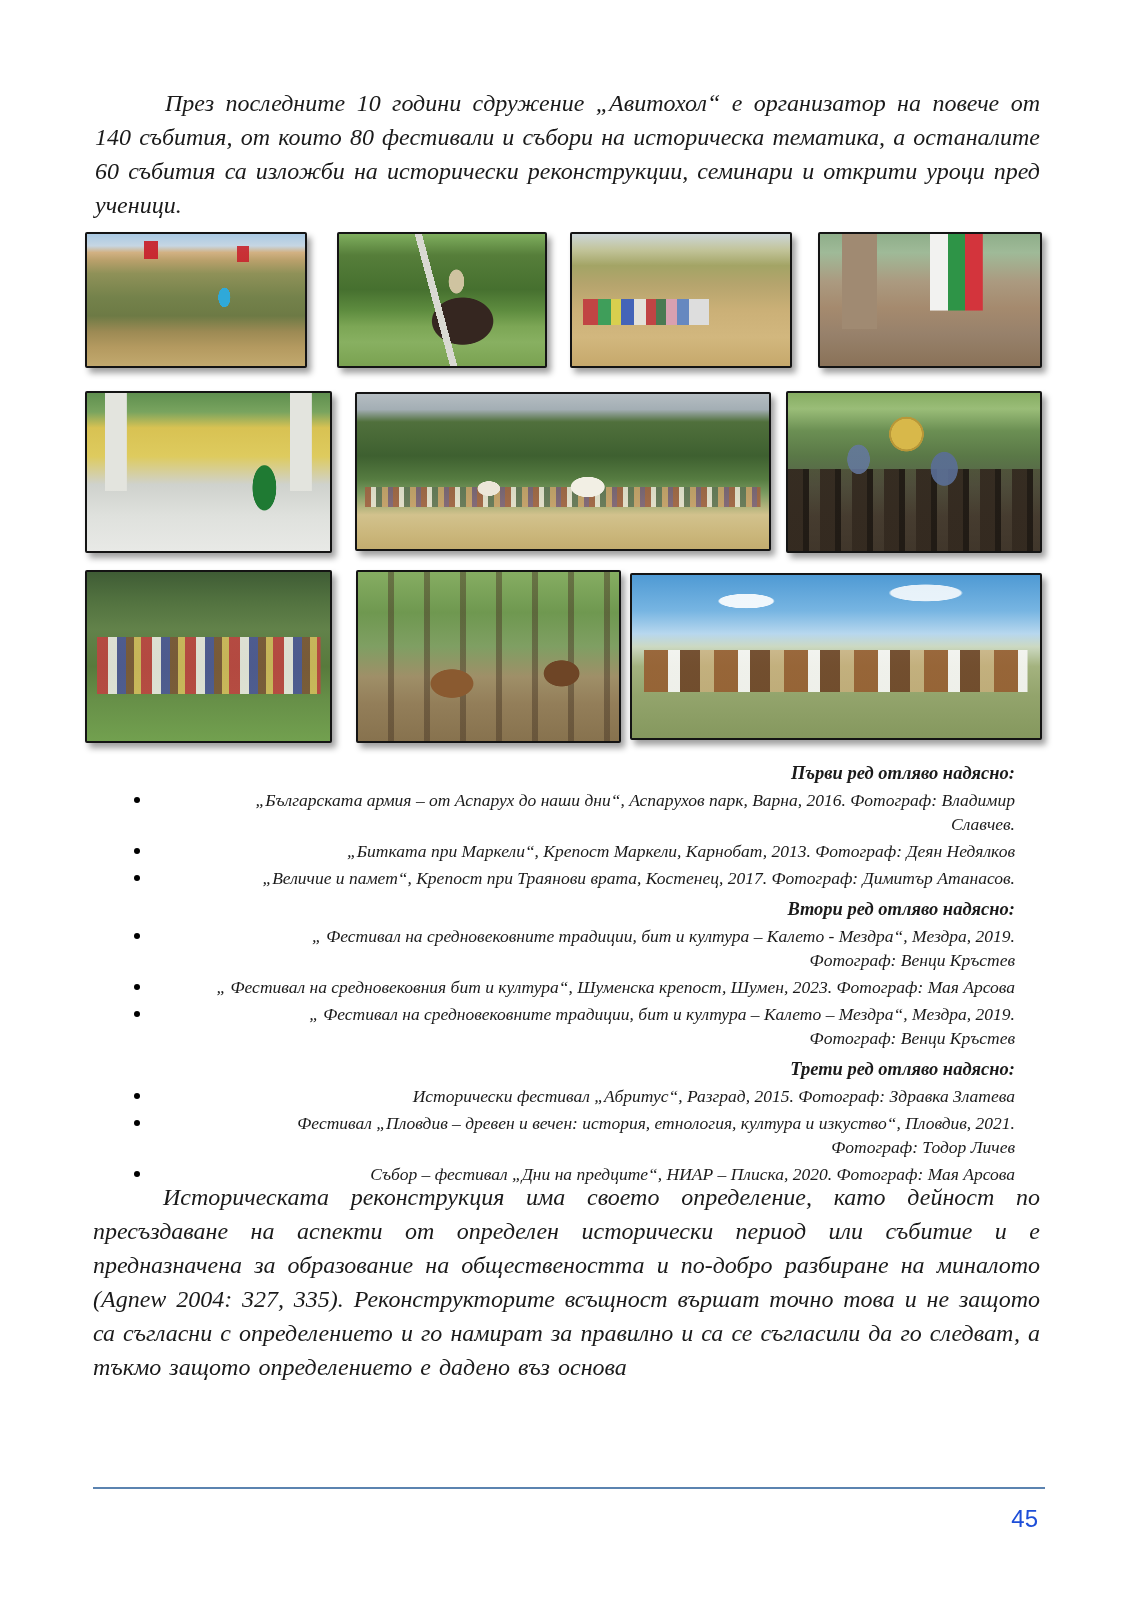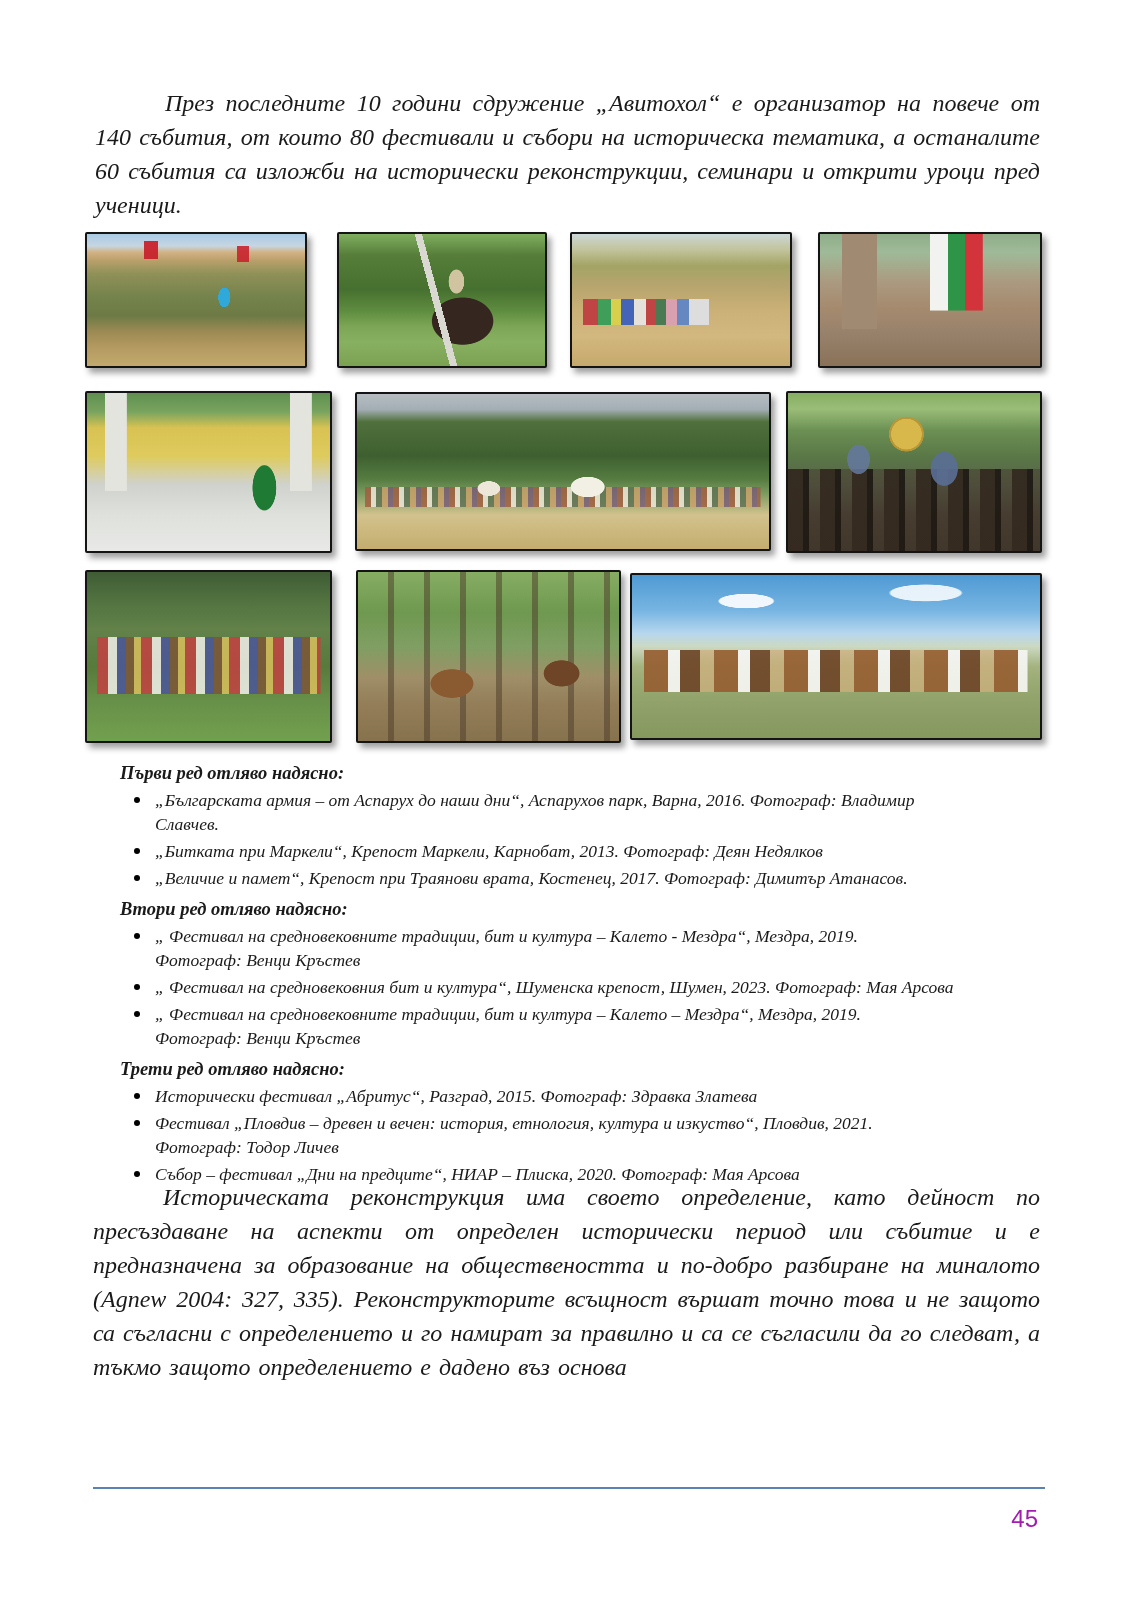--- a/index.html
+++ b/index.html
@@ -104,36 +104,36 @@
       radial-gradient(60px 14px at 72% 11%, rgba(255,255,255,.85) 58%, transparent 62%),
       repeating-linear-gradient(90deg, rgba(150,95,50,.92) 0 24px, rgba(246,246,244,.92) 24px 36px, rgba(110,70,40,.92) 36px 56px, rgba(205,175,125,.75) 56px 70px),
       linear-gradient(180deg,#4f9ad4 0%,#77b5e2 22%,#b7d7ee 36%,#ccd9c2 44%,#a4b37f 56%,#93a46c 74%,#85985e 100%);
     background-size:auto,auto,94% 26%,auto;
     background-position:0 0,0 0,50% 62%,0 0;
     background-repeat:no-repeat; }
 
   
   .captions {
     position:absolute; left:95px; width:920px; top:754px;
-    font-style:italic; font-size:17.5px; line-height:24px;
+    font-style:italic; font-size:17.5px; line-height:24px;text-align:right;
   }
   .cap-head { font-weight:bold; font-size:18.5px; margin:7px 0 3px 25px; }
   ul.cap-list { margin:0; padding:0 0 0 60px; list-style:none; }
   li.cap-item { position:relative; margin:0 0 3px 0; }
   li.cap-item::before {
     content:""; position:absolute; left:-21px; top:9px;
     width:6px; height:6px; border-radius:50%; background:#000;
   }
   .cap-text { white-space:pre-line; }
 
   
   .footer-rule { position:absolute; left:93px; width:952px; top:1487px; height:2px; background:#5b83b0; }
   .page-number {
     position:absolute; right:95px; top:1505px;
-    font-family:"Liberation Sans", sans-serif; font-size:24px; color:#a21caf;
+    font-family:"Liberation Sans", sans-serif; font-size:24px; color:#1d4ed8;
   }
 </style>
 </head>
 <body>
 
 <div class="page">
 
   <p class="para para-intro">През последните 10 години сдружение „Авитохол“ е организатор на повече от 140 събития, от които 80 фестивали и събори на историческа тематика, а останалите 60 събития са изложби на исторически реконструкции, семинари и открити уроци пред ученици.</p>
 
   <div>

